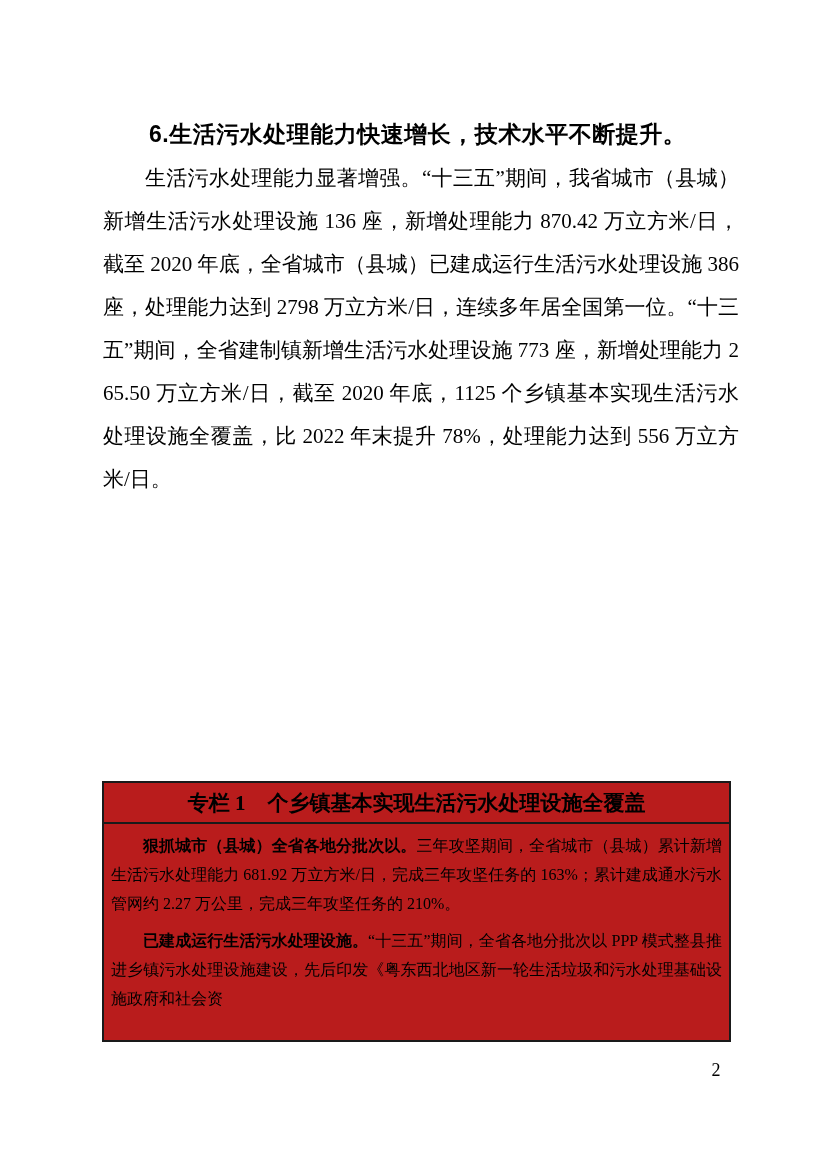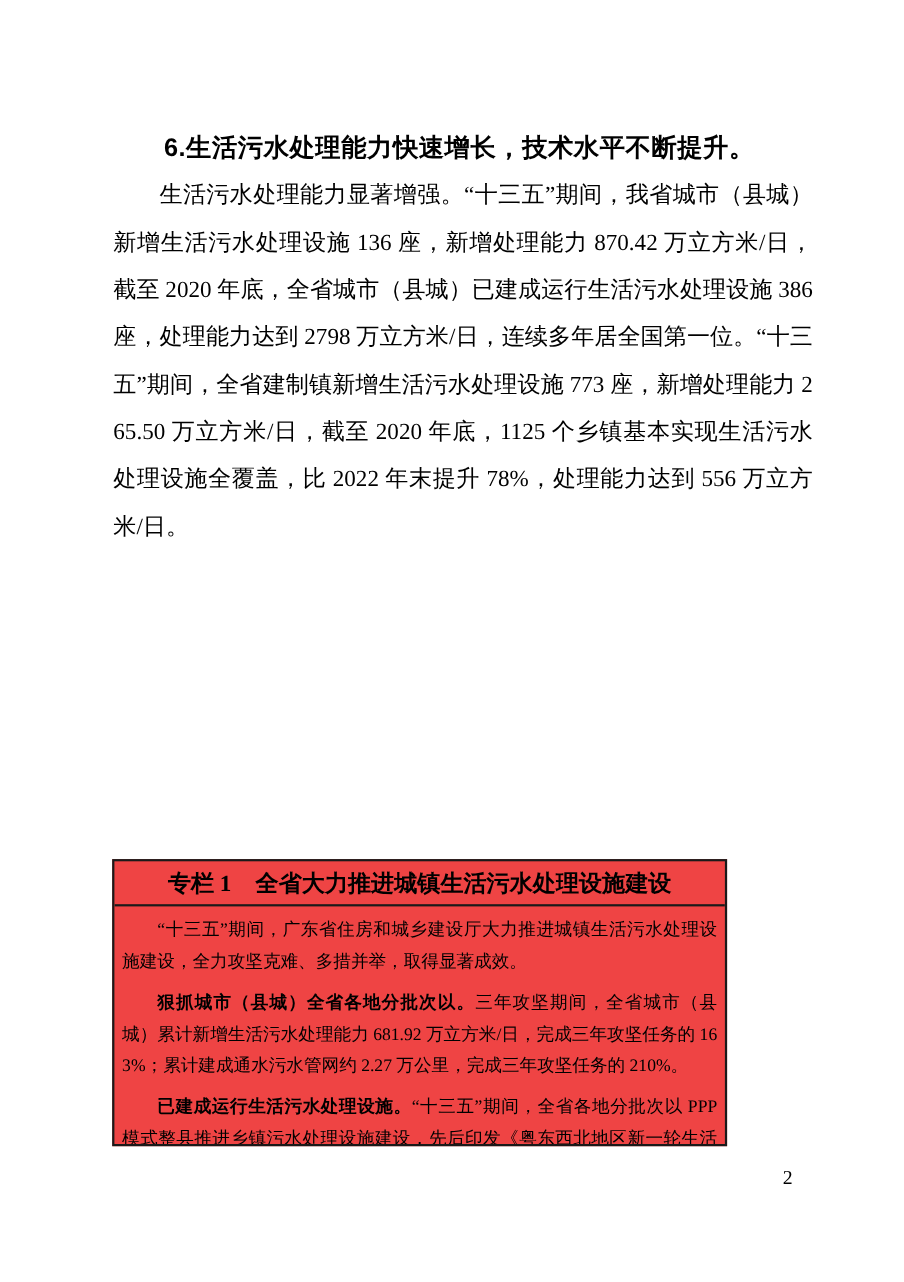--- a/index.html
+++ b/index.html
@@ -37,25 +37,25 @@
     margin: 0;
   }
   .para .lead {
     font-family: "Liberation Sans", "DejaVu Sans", sans-serif;
     font-weight: normal;
   }
   .panel {
     position: absolute;
     left: 102px;
     top: 781px;
-    width: 559px;
+    width: 629px;
     height: 261px;
     border: 2px solid #1a1a1a;
     box-sizing: border-box;
-    background: #ef4444;
+    background: #b91c1c;
     overflow: hidden;
   }
   .panel-title {
     height: 41px;
     border-bottom: 2px solid #1a1a1a;
     box-sizing: border-box;
     display: flex;
     align-items: center;
     justify-content: center;
     gap: 22px;
@@ -97,24 +97,23 @@
   <div class="content">
     <h1 class="heading">6.生活污水处理能力快速增长，技术水平不断提升。</h1>
 
 
     <p class="para"><span class="lead">生活污水处理能力显著增强。</span><span>“十三五”期间，我省城市（县城）新增生活污水处理设施 136 座，新增处理能力 870.42 万立方米/日，截至 2020 年底，全省城市（县城）已建成运行生活污水处理设施 386 座，处理能力达到 2798 万立方米/日，连续多年居全国第一位。“十三五”期间，全省建制镇新增生活污水处理设施 773 座，新增处理能力 265.50 万立方米/日，截至 2020 年底，1125 个乡镇基本实现生活污水处理设施全覆盖，比 2022 年末提升 78%，处理能力达到 556 万立方米/日。</span></p>
   </div>
 
   <div class="panel">
     <div class="panel-title">
       <span>专栏 1</span>
-      <span>全省大力推进城镇生活污水处理设施建设</span>
+      <span>个乡镇基本实现生活污水处理设施全覆盖</span>
     </div>
     <div class="panel-body">
-      <p class="ppara"><span>“十三五”期间，广东省住房和城乡建设厅大力推进城镇生活污水处理设施建设，全力攻坚克难、多措并举，取得显著成效。</span></p>
 
       <p class="ppara"><span class="lead">狠抓城市（县城）全省各地分批次以。</span><span>三年攻坚期间，全省城市（县城）累计新增生活污水处理能力 681.92 万立方米/日，完成三年攻坚任务的 163%；累计建成通水污水管网约 2.27 万公里，完成三年攻坚任务的 210%。</span></p>
 
       <p class="ppara"><span class="lead">已建成运行生活污水处理设施。</span><span>“十三五”期间，全省各地分批次以 PPP 模式整县推进乡镇污水处理设施建设，先后印发《粤东西北地区新一轮生活垃圾和污水处理基础设施政府和社会资</span></p>
     </div>
   </div>
 
   <div class="page-number">2</div>
 
 </div>

